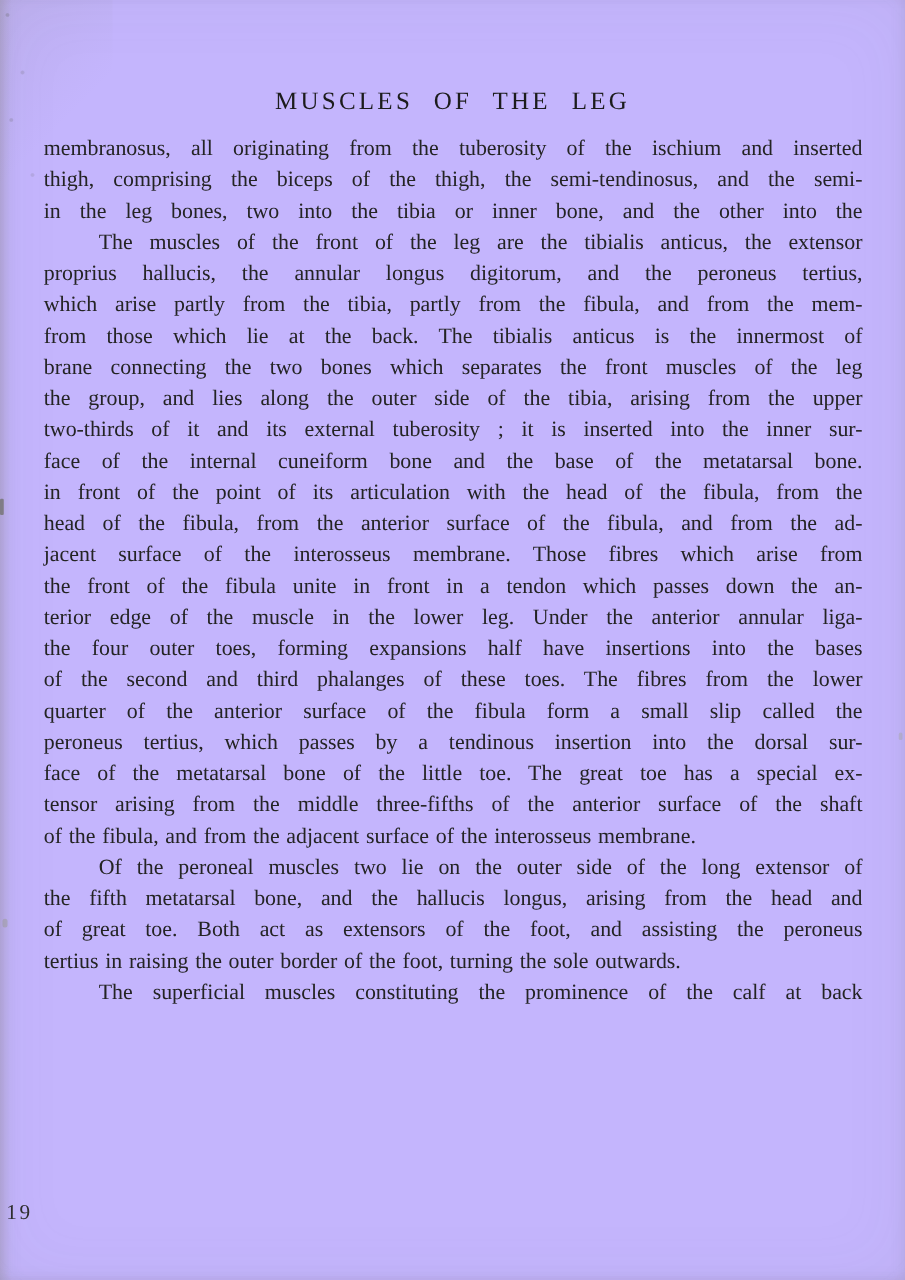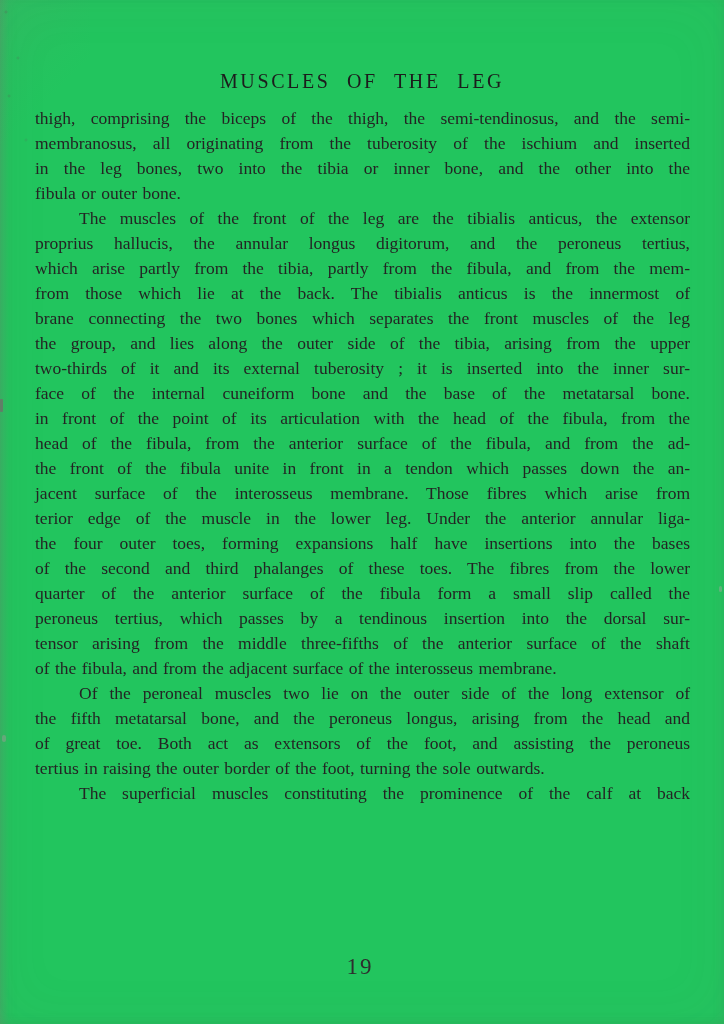--- a/index.html
+++ b/index.html
@@ -6,21 +6,21 @@
     margin: 0;
     padding: 0;
     background: #dddcd8;
     font-family: "Liberation Serif", "DejaVu Serif", serif;
   }
   .page {
     position: relative;
     width: 724px;
     height: 1024px;
     margin: 0 auto;
-    background: #22c55e;
+    background: #c4b5fd;
     overflow: hidden;
     box-shadow:
       inset 0 0 55px rgba(120,118,110,0.07),
       inset 10px 0 18px -12px rgba(110,108,100,0.28),
       inset -8px 0 14px -10px rgba(110,108,100,0.18),
       inset 0 -8px 14px -10px rgba(110,108,100,0.15);
   }
   
   .corner-noise {
     position: absolute;
@@ -58,24 +58,23 @@
   }
   .para { margin: 0; }
   .para.indent .line:first-child { text-indent: 44px; }
   .line { white-space: normal; }
   .line.just {
     text-align: justify;
     text-align-last: justify;
   }
   .pagenum {
     position: absolute;
-    left: 16px; right: 20px;
+    left: 5px; right: 20px;
     bottom: 44px;
-    text-align: center;
-    font-size: 23px;
+    font-size: 17px;
     letter-spacing: 2px;
     color: #2e2e2e;
   }
   .artifact { position: absolute; pointer-events: none; }
   .a1 { left: 0; top: 399px; width: 3px; height: 13px; background: #6f6f6a; opacity: .75; border-radius: 1px; }
   .a2 { left: 2px; top: 735px; width: 4px; height: 7px; background: #9a9a94; opacity: .5; border-radius: 2px; }
   .a3 { right: 2px; top: 586px; width: 3px; height: 6px; background: #a7a7a0; opacity: .45; border-radius: 2px; }
   .edge-left {
     position: absolute; left: 0; top: 0; bottom: 0; width: 9px;
     background: linear-gradient(to right, rgba(135,133,125,.16), rgba(135,133,125,0));
@@ -86,49 +85,49 @@
 <body>
 
 <div class="page">
   <div class="corner-noise"></div>
   <div class="edge-left"></div>
 
   <h1 class="title">MUSCLES OF THE LEG</h1>
 
   <div class="body-text" id="text-body">
       <div class="para">
+        <div class="line just">membranosus, all originating from the tuberosity of the ischium and inserted</div>
         <div class="line just">thigh, comprising the biceps of the thigh, the semi-tendinosus, and the semi-</div>
-        <div class="line just">membranosus, all originating from the tuberosity of the ischium and inserted</div>
         <div class="line just">in the leg bones, two into the tibia or inner bone, and the other into the</div>
-        <div class="line">fibula or outer bone.</div>
       </div>
       <div class="para indent">
         <div class="line just">The muscles of the front of the leg are the tibialis anticus, the extensor</div>
         <div class="line just">proprius hallucis, the annular longus digitorum, and the peroneus tertius,</div>
         <div class="line just">which arise partly from the tibia, partly from the fibula, and from the mem-</div>
         <div class="line just">from those which lie at the back.  The tibialis anticus is the innermost of</div>
         <div class="line just">brane connecting the two bones which separates the front muscles of the leg</div>
         <div class="line just">the group, and lies along the outer side of the tibia, arising from the upper</div>
         <div class="line just">two-thirds of it and its external tuberosity ; it is inserted into the inner sur-</div>
         <div class="line just">face of the internal cuneiform bone and the base of the metatarsal bone.</div>
         <div class="line just">in front of the point of its articulation with the head of the fibula, from the</div>
         <div class="line just">head of the fibula, from the anterior surface of the fibula, and from the ad-</div>
+        <div class="line just">jacent surface of the interosseus membrane.  Those fibres which arise from</div>
         <div class="line just">the front of the fibula unite in front in a tendon which passes down the an-</div>
-        <div class="line just">jacent surface of the interosseus membrane.  Those fibres which arise from</div>
         <div class="line just">terior edge of the muscle in the lower leg.  Under the anterior annular liga-</div>
         <div class="line just">the four outer toes, forming expansions half have insertions into the bases</div>
         <div class="line just">of the second and third phalanges of these toes.  The fibres from the lower</div>
         <div class="line just">quarter of the anterior surface of the fibula form a small slip called the</div>
         <div class="line just">peroneus tertius, which passes by a tendinous insertion into the dorsal sur-</div>
+        <div class="line just">face of the metatarsal bone of the little toe.  The great toe has a special ex-</div>
         <div class="line just">tensor arising from the middle three-fifths of the anterior surface of the shaft</div>
         <div class="line">of the fibula, and from the adjacent surface of the interosseus membrane.</div>
       </div>
       <div class="para indent">
         <div class="line just">Of the peroneal muscles two lie on the outer side of the long extensor of</div>
-        <div class="line just">the fifth metatarsal bone, and the peroneus longus, arising from the head and</div>
+        <div class="line just">the fifth metatarsal bone, and the hallucis longus, arising from the head and</div>
         <div class="line just">of great toe.  Both act as extensors of the foot, and assisting the peroneus</div>
         <div class="line">tertius in raising the outer border of the foot, turning the sole outwards.</div>
       </div>
       <div class="para indent">
         <div class="line just">The superficial muscles constituting the prominence of the calf at back</div>
       </div>
     </div>
 
   <div class="pagenum">19</div>
 

